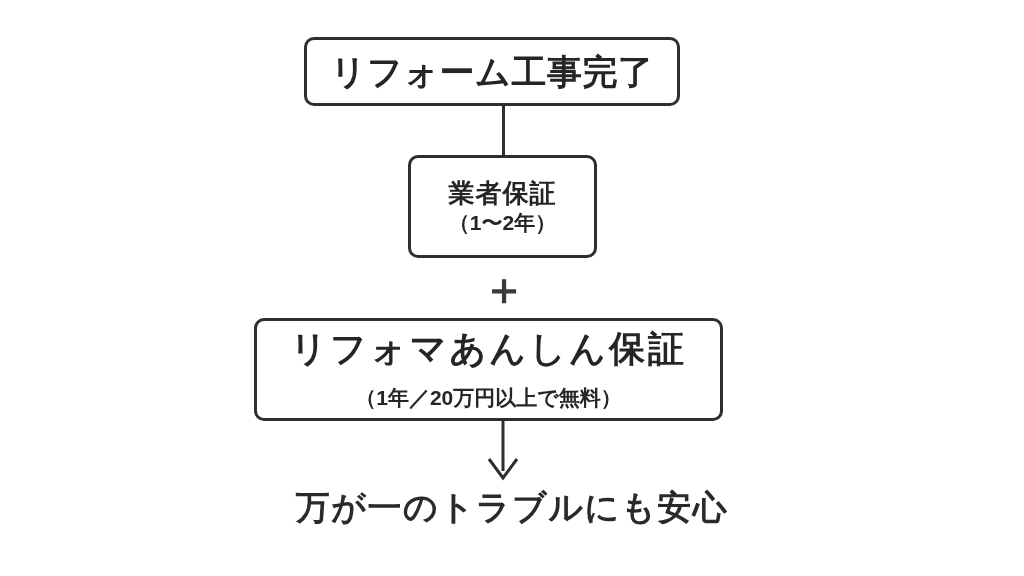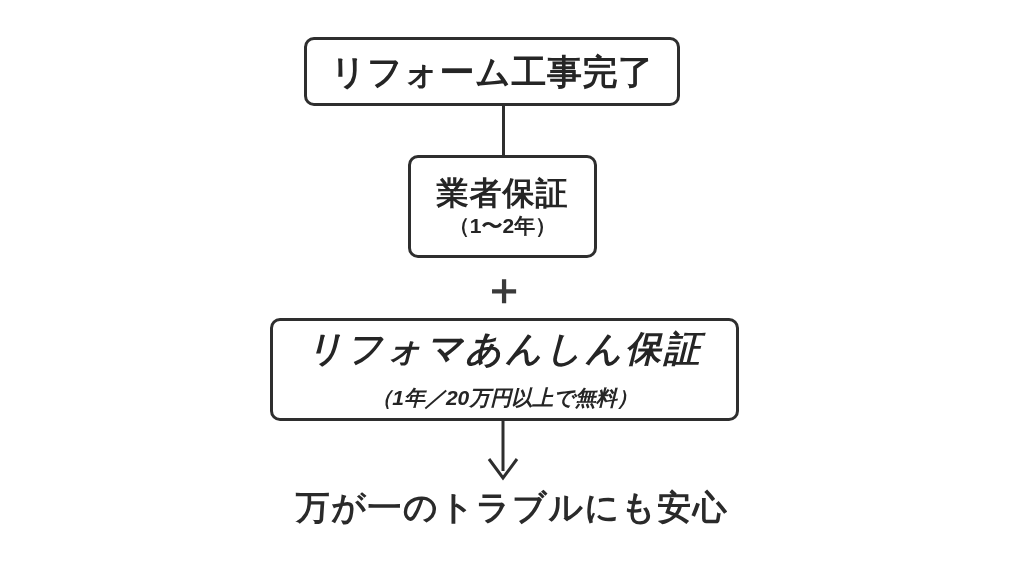--- a/index.html
+++ b/index.html
@@ -55,35 +55,34 @@
     letter-spacing: 0.5px;
   }
 
   #node-contractor {
     left: 408px;
     top: 155px;
     width: 189px;
     height: 103px;
   }
   #node-contractor .title {
-    font-size: 32px;
+    font-size: 26px;
     letter-spacing: 1px;
   }
   #node-contractor .sub {
     font-size: 21px;
     margin-top: 4px;
     letter-spacing: 0px;
   }
 
   #node-reforma {
-    left: 270px;
+    left: 254px;
     top: 318px;
     width: 469px;
     height: 103px;
-    font-style: italic;
   }
   #node-reforma .title {
     font-size: 36px;
     letter-spacing: 3px;
   }
   #node-reforma .sub {
     font-size: 21px;
     margin-top: 17px;
     letter-spacing: 0px;
   }

